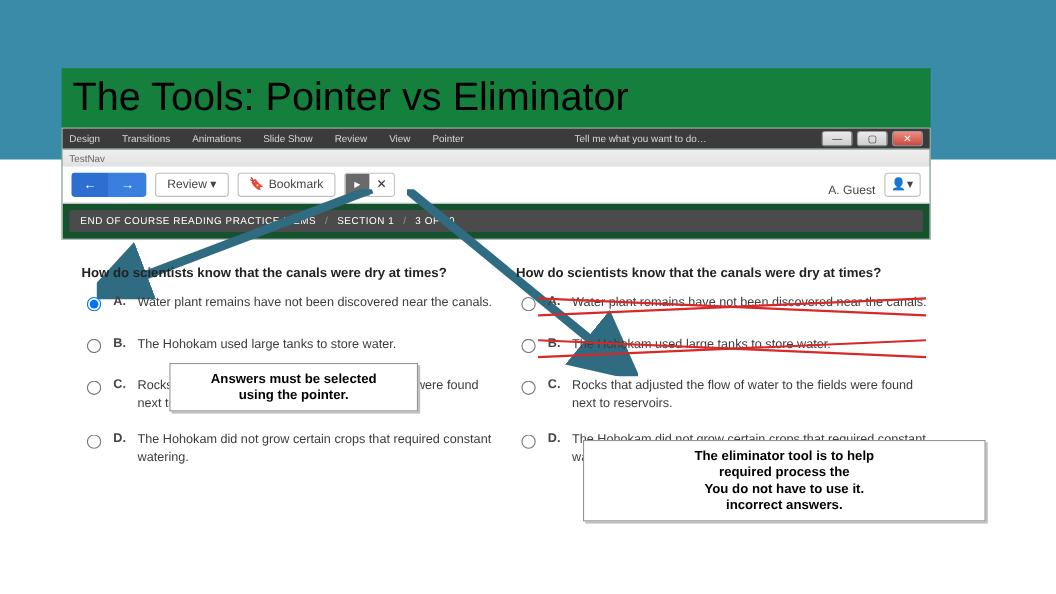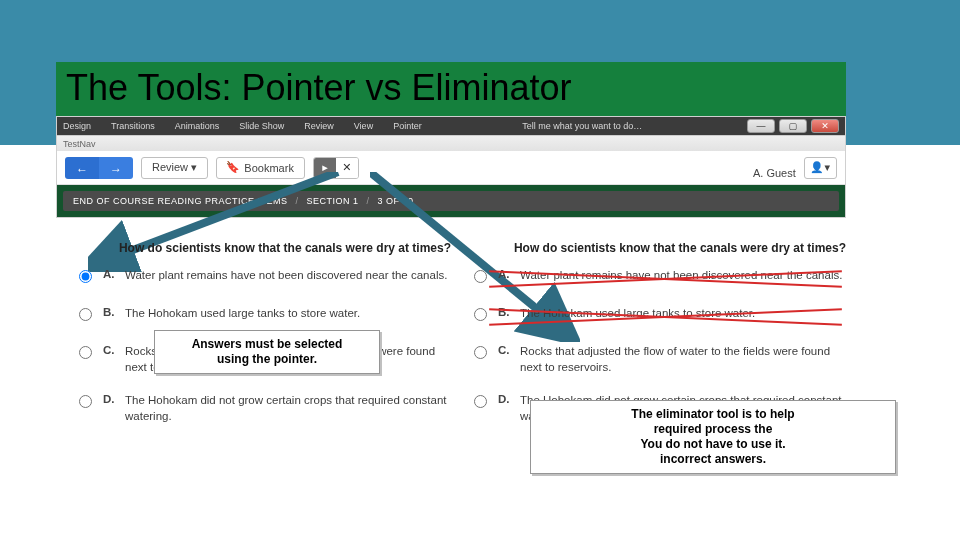--- a/index.html
+++ b/index.html
@@ -146,21 +146,20 @@
     display: flex;
   }
   .col { width: 50%; padding-right: 18px; }
   .qprompt {
     font-size: 12px;
     font-weight: 700;
     color: #222;
     margin: 0 0 12px 0;
     filter: blur(0.5px);
     line-height: 1.35;
-    text-align: right;
   }
   .option {
     display: flex;
     align-items: flex-start;
     gap: 8px;
     font-size: 11.5px;
     color: #3c3c3c;
     margin: 0 0 18px 0;
     min-height: 20px;
     filter: blur(0.5px);

